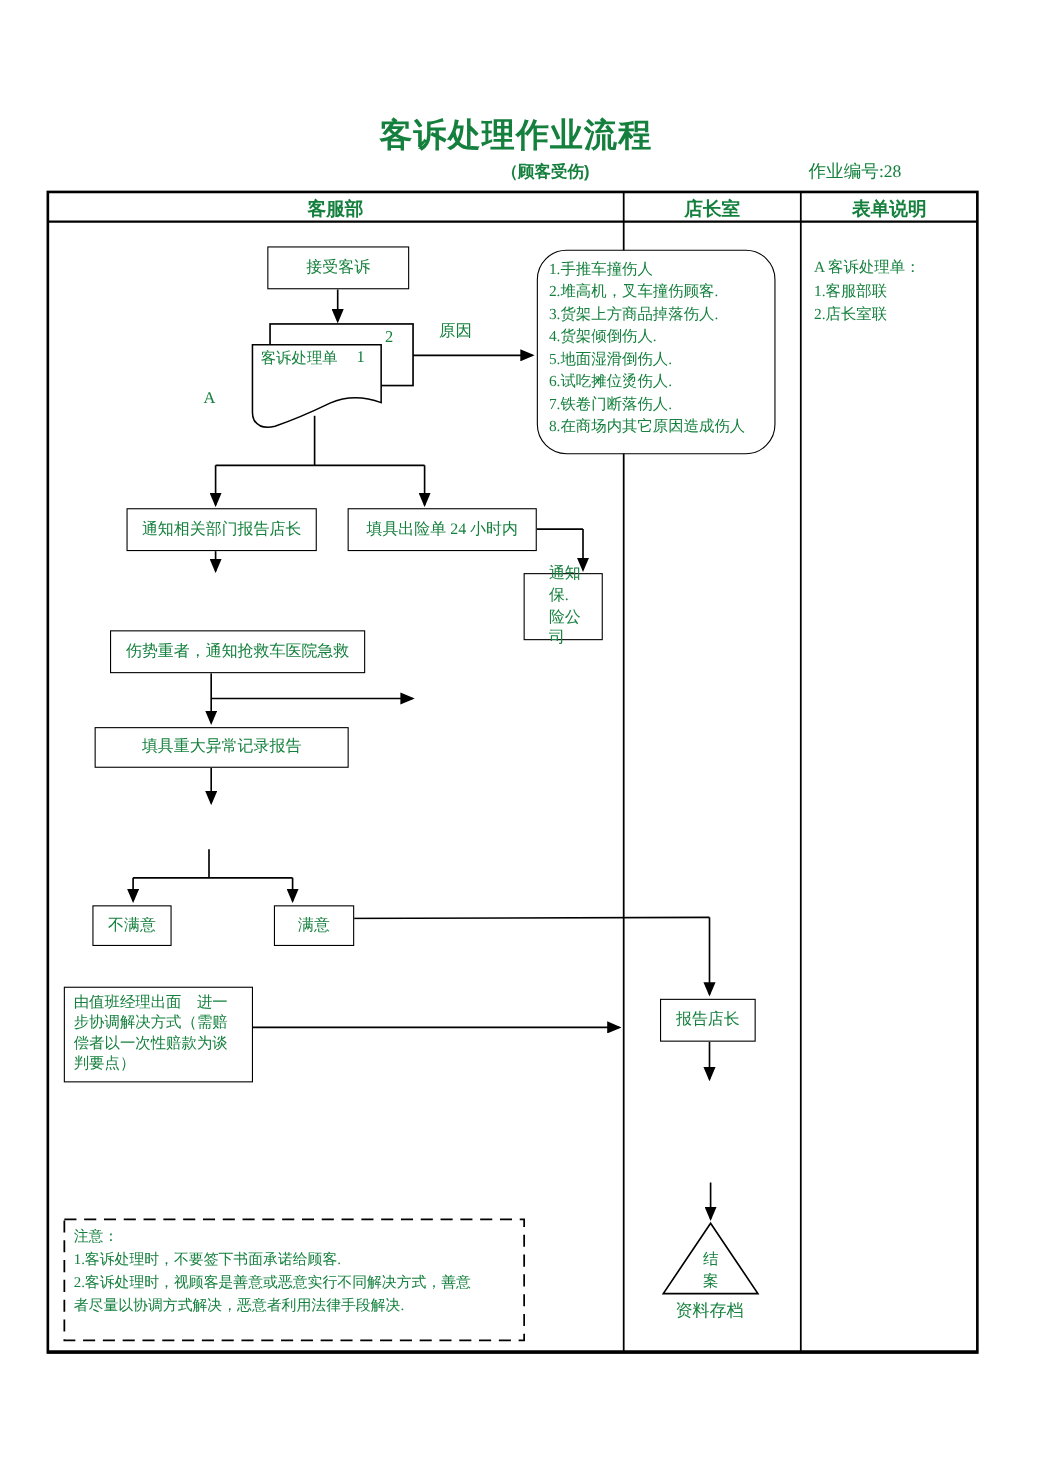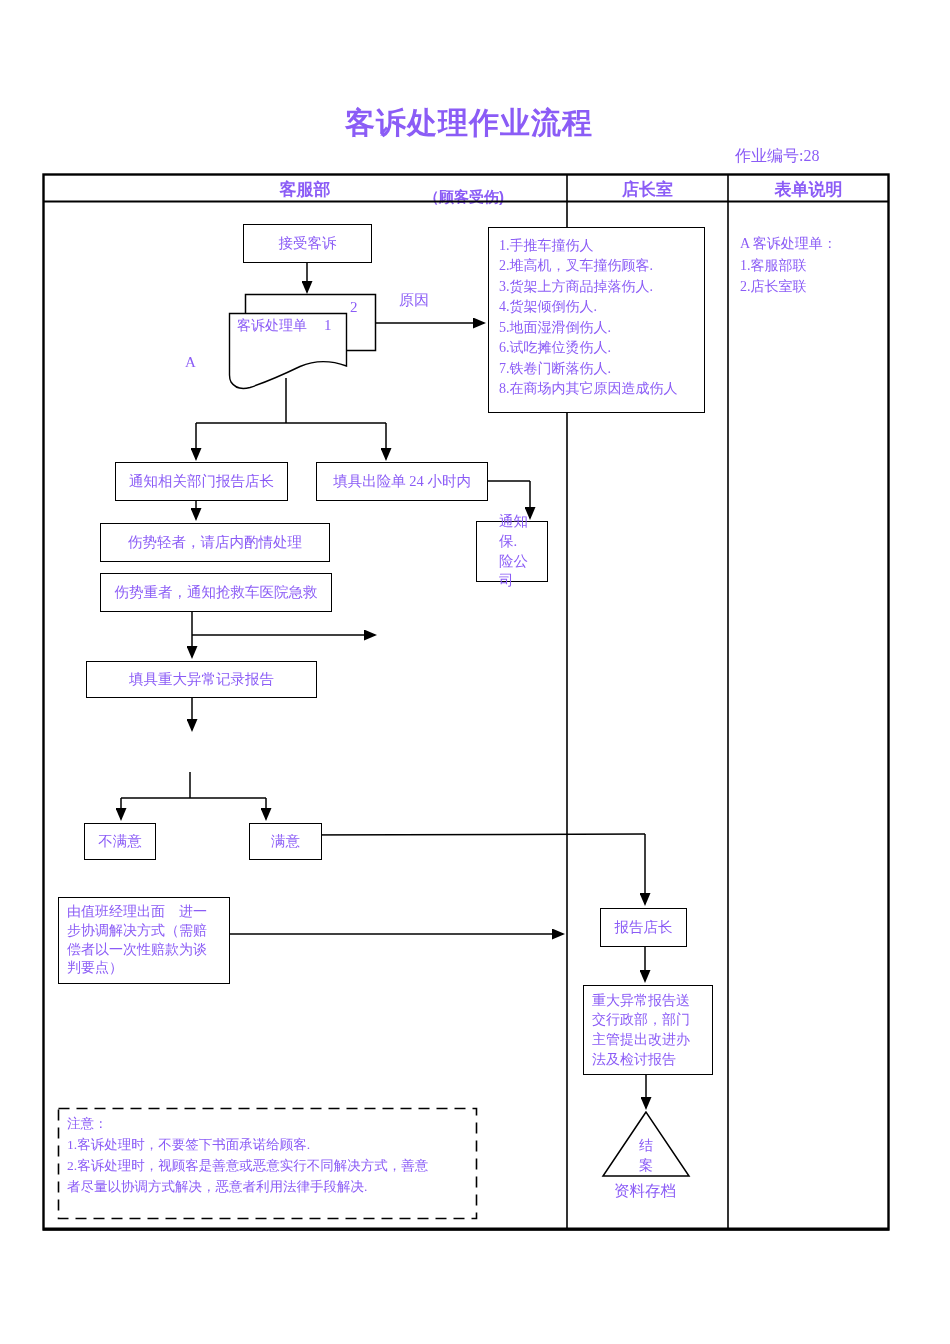--- a/index.html
+++ b/index.html
@@ -1,37 +1,37 @@
 <!DOCTYPE html>
 <html><head>
 <meta charset="utf-8">
 <style>
   html,body{margin:0;padding:0;background:#fff;}
   .page{position:relative;width:950px;height:1344px;background:#fff;overflow:hidden;
-        font-family:"Liberation Serif", serif;color:#8b5cf6;}
+        font-family:"Liberation Serif", serif;color:#15803d;}
   .abs{position:absolute;}
   .title{font-family:"Liberation Sans", sans-serif;font-weight:bold;font-size:30px;letter-spacing:1px;}
   .subtitle{font-family:"Liberation Sans", sans-serif;font-weight:bold;font-size:15px;}
   .docnum{font-size:16px;}
   .colhead{font-family:"Liberation Sans", sans-serif;font-weight:bold;font-size:17px;text-align:center;}
   svg.layer{position:absolute;left:0;top:0;z-index:1;}
   .node{position:absolute;z-index:2;background:#fff;border:1.5px solid #000;box-sizing:border-box;
         display:flex;align-items:center;justify-content:center;text-align:center;
         font-size:14.5px;line-height:1.35;white-space:pre-line;}
   .node.left{justify-content:flex-start;text-align:left;padding:4px 8px;}
   .lbl{position:absolute;z-index:3;font-size:15px;white-space:pre-line;}
   .notes{position:absolute;z-index:2;font-size:14px;line-height:1.55;white-space:pre-line;}
 </style>
 </head>
 <body>
 
 <div class="page">
 
   <div class="abs title" style="left:345px;top:103px;">客诉处理作业流程</div>
-  <div class="abs subtitle" style="left:424px;top:147px;margin-top:41px;">（顾客受伤)</div>
+  <div class="abs subtitle" style="left:456px;top:147px;">（顾客受伤)</div>
   <div class="abs docnum" style="left:735px;top:146px;">作业编号:28</div>
 
   <div class="abs colhead" style="left:43px;top:178px;width:524px;">客服部</div>
   <div class="abs colhead" style="left:567px;top:178px;width:161px;">店长室</div>
   <div class="abs colhead" style="left:728px;top:178px;width:161px;text-align:center;">表单说明</div>
 
   <svg class="layer" width="950" height="1344">
     <defs>
       <marker id="arr" markerUnits="userSpaceOnUse" markerWidth="13" markerHeight="11" refX="11" refY="5.5" orient="auto">
         <path d="M0,0 L13,5.5 L0,11 Z" fill="#000"></path>
@@ -79,53 +79,48 @@
   </svg>
 
   <div class="node" style="left:243px;top:224px;width:129px;height:39px;">接受客诉</div>
 
   <div class="lbl" style="left:237px;top:317px;width:74px;font-size:14px;text-align:left;">客诉处理单</div>
   <div class="lbl" style="left:324px;top:317px;">1</div>
   <div class="lbl" style="left:350px;top:299px;">2</div>
   <div class="lbl" style="left:185px;top:354px;">A</div>
   <div class="lbl" style="left:399px;top:291px;">原因</div>
 
-  <div class="node left" style="left:488px;top:227px;width:217px;height:186px;align-items:flex-start;padding:8px 6px 8px 10px;font-size:14px;line-height:1.46;">1.手推车撞伤人
+  <div class="node left" style="left:488px;top:227px;width:217px;height:186px;align-items:flex-start;padding:8px 6px 8px 10px;font-size:14px;line-height:1.46;border-radius:27px;">1.手推车撞伤人
 2.堆高机，叉车撞伤顾客.
 3.货架上方商品掉落伤人.
 4.货架倾倒伤人.
 5.地面湿滑倒伤人.
 6.试吃摊位烫伤人.
 7.铁卷门断落伤人.
 8.在商场内其它原因造成伤人</div>
 
   <div class="node" style="left:115px;top:462px;width:173px;height:39px;">通知相关部门报告店长</div>
   <div class="node" style="left:316px;top:462px;width:172px;height:39px;">填具出险单 24 小时内</div>
   <div class="node left" style="left:476px;top:521px;width:72px;height:61px;padding-left:22px;">通知保.
 险公司</div>
 
-  <div class="node" style="left:100px;top:523px;width:230px;height:39px;">伤势轻者，请店内酌情处理</div>
   <div class="node" style="left:100px;top:573px;width:232px;height:39px;">伤势重者，通知抢救车医院急救</div>
 
 
   <div class="node" style="left:86px;top:661px;width:231px;height:37px;">填具重大异常记录报告</div>
 
   <div class="node" style="left:84px;top:823px;width:72px;height:37px;">不满意</div>
   <div class="node" style="left:215px;top:823px;width:73px;height:37px;margin-left:34px;">满意</div>
 
   <div class="node left" style="left:58px;top:897px;width:172px;height:87px;font-size:14px;line-height:1.35;">由值班经理出面　进一
 步协调解决方式（需赔
 偿者以一次性赔款为谈
 判要点）</div>
 
   <div class="node" style="left:600px;top:908px;width:87px;height:39px;">报告店长</div>
-  <div class="node left" style="left:583px;top:985px;width:130px;height:90px;font-size:14px;line-height:1.4;">重大异常报告送
-交行政部，部门
-主管提出改进办
-法及检讨报告</div>
 
   <div class="lbl" style="left:628px;top:1136px;width:36px;text-align:center;font-size:14px;line-height:1.45;">结
 案</div>
   <div class="lbl" style="left:614px;top:1181px;font-size:15.5px;">资料存档</div>
 
   <div class="notes" style="left:67px;top:1114px;width:402px;font-size:13.5px;">注意：
 1.客诉处理时，不要签下书面承诺给顾客.
 2.客诉处理时，视顾客是善意或恶意实行不同解决方式，善意
 者尽量以协调方式解决，恶意者利用法律手段解决.</div>
 

